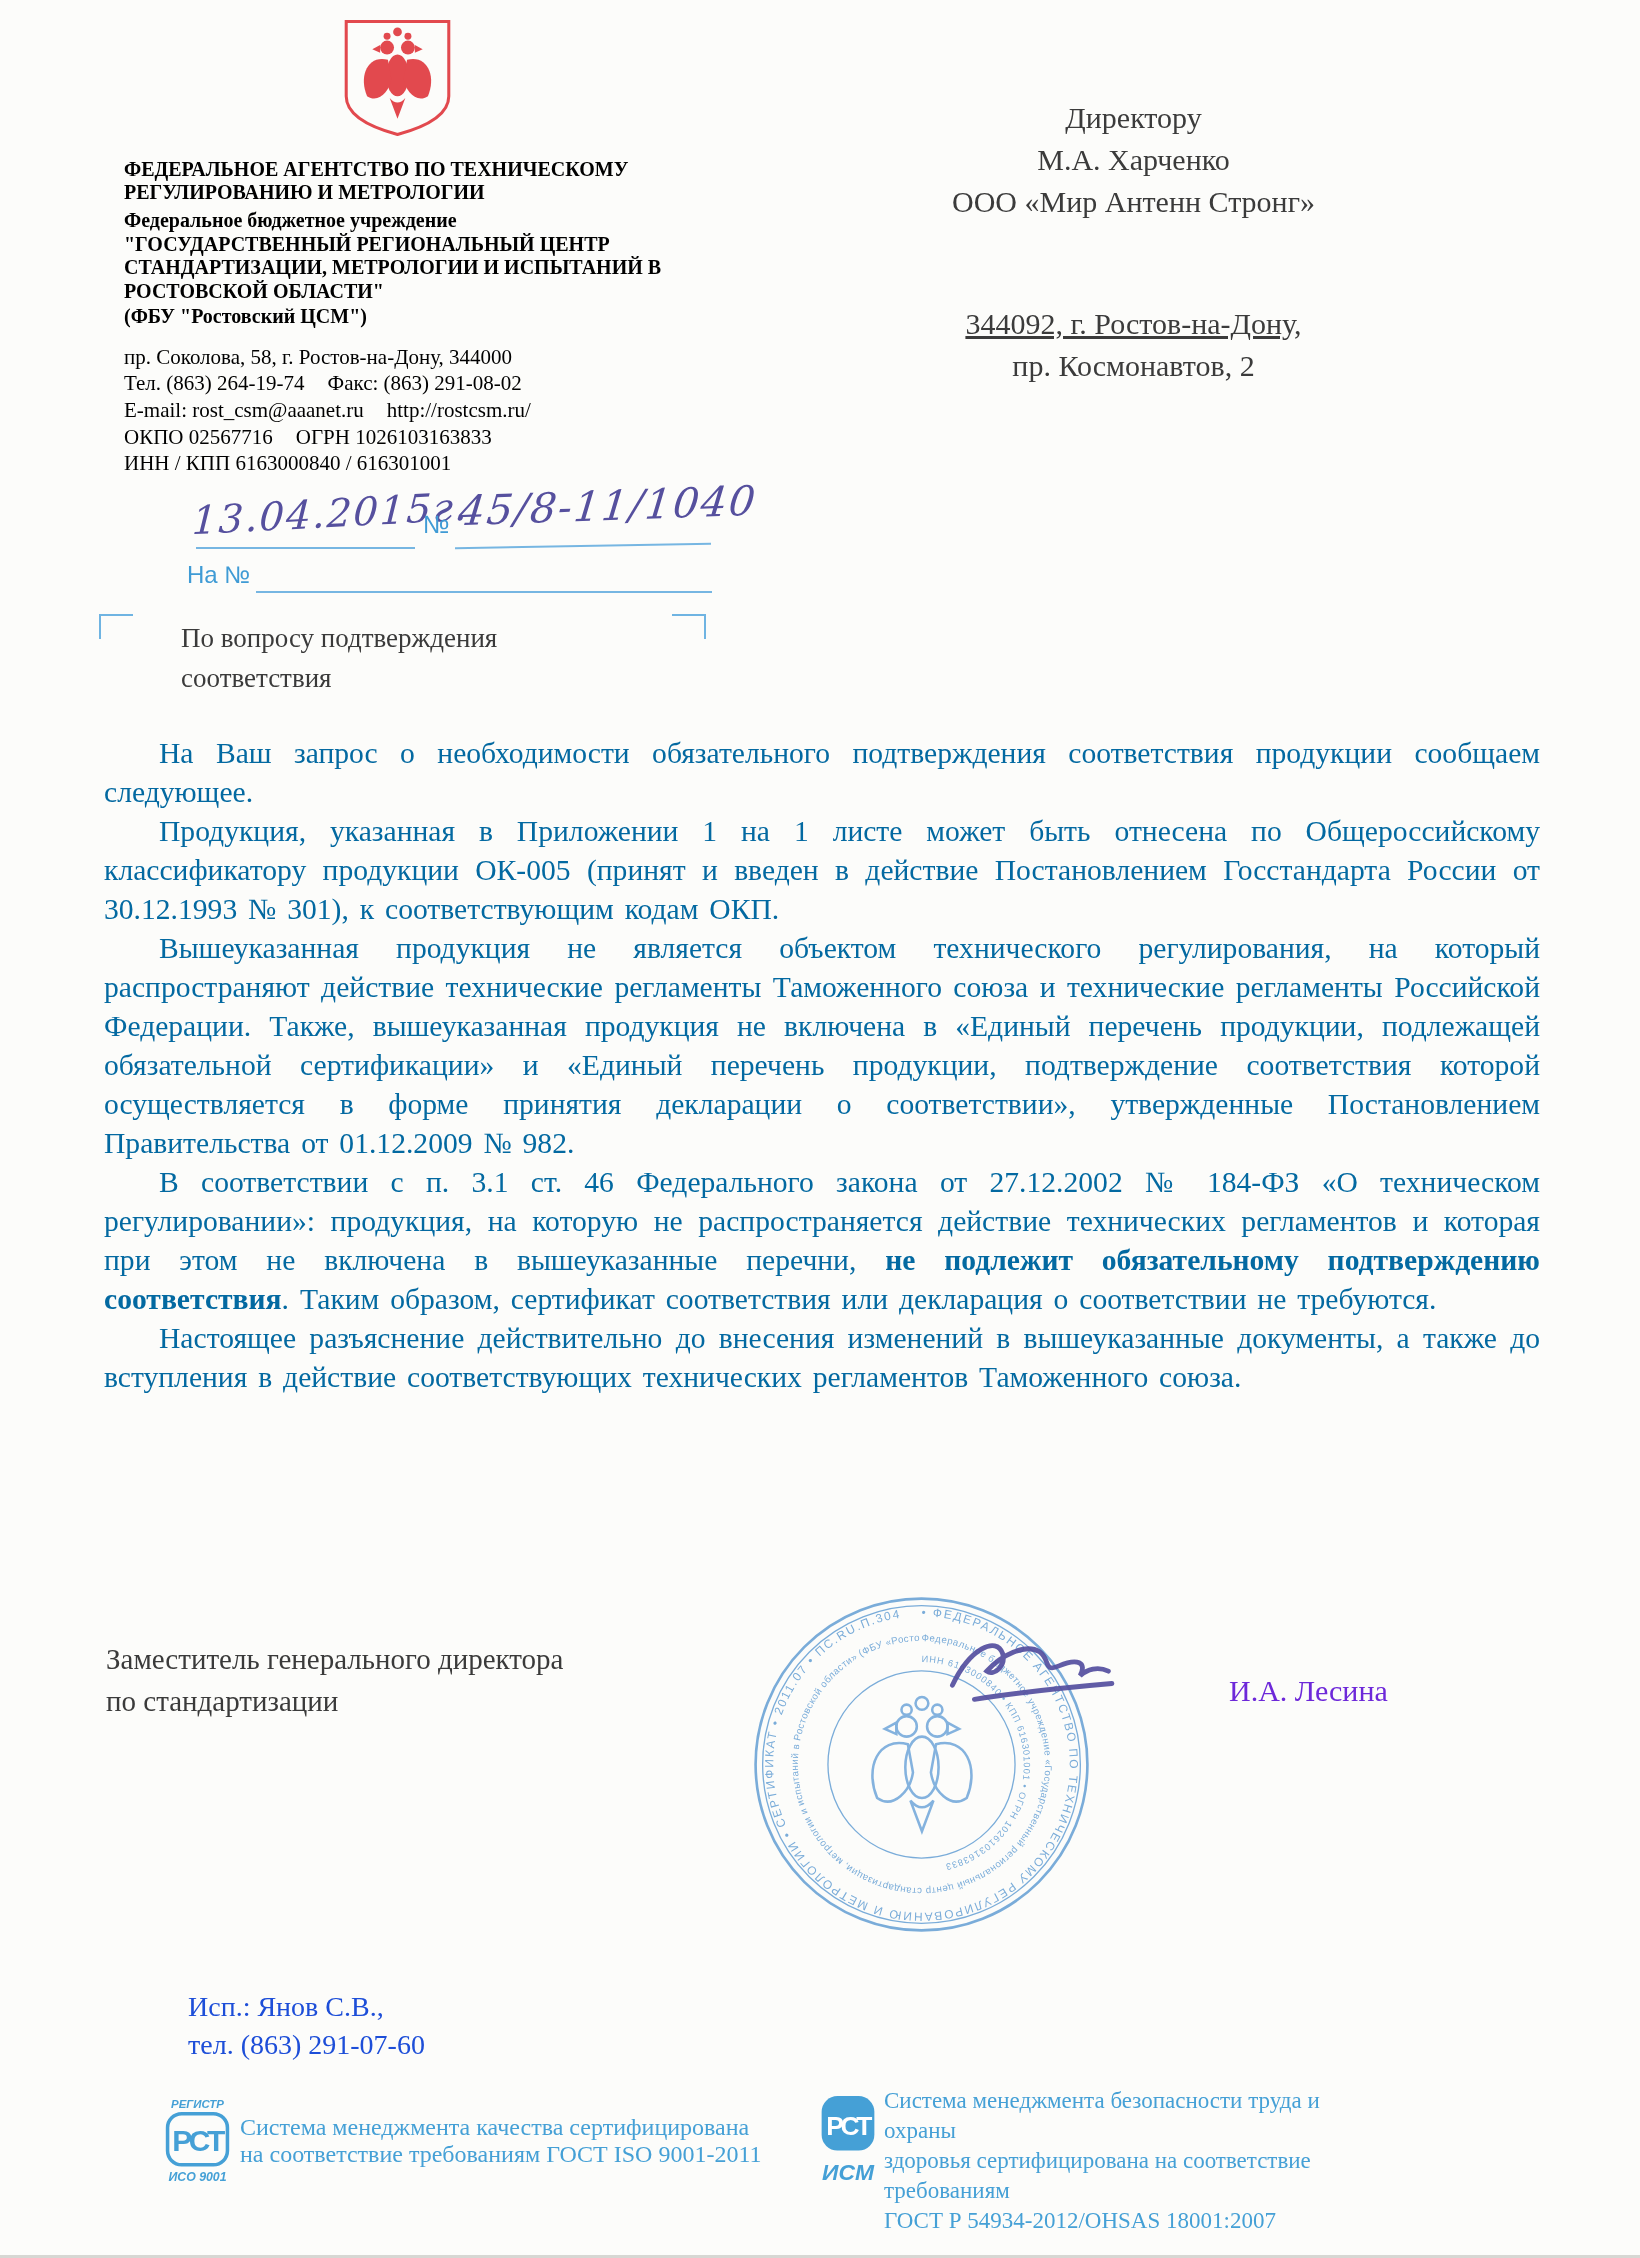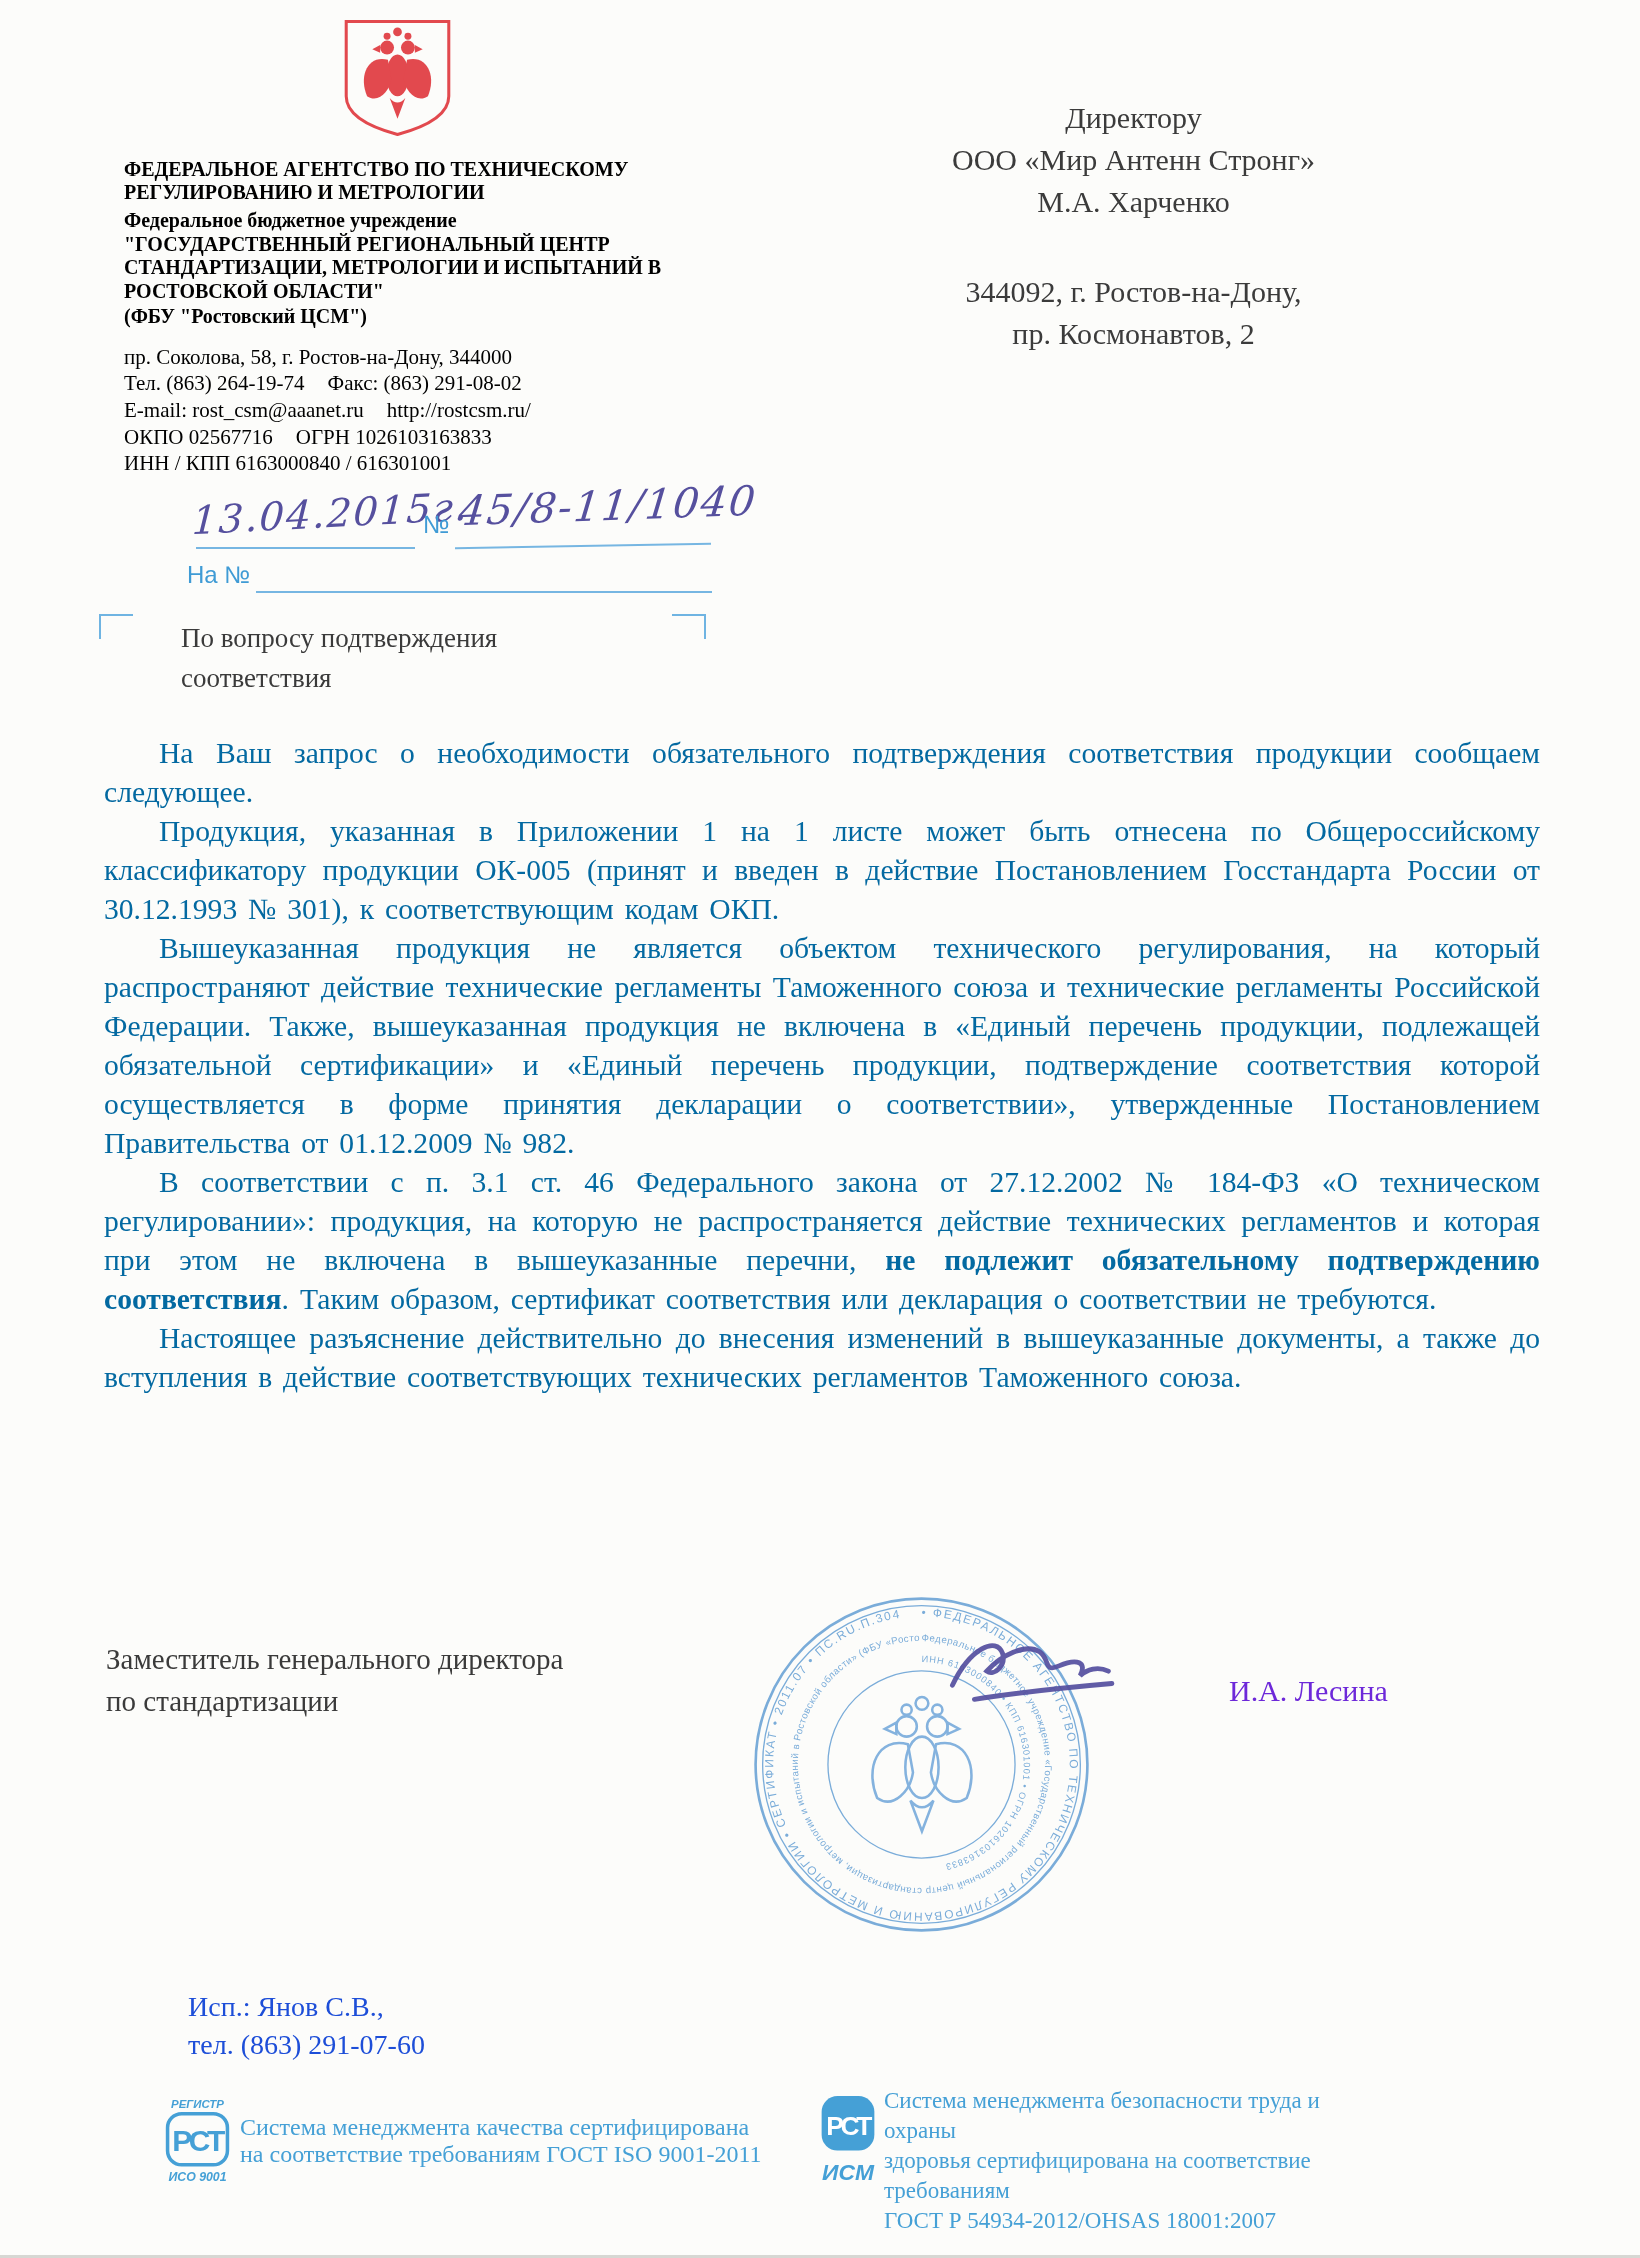--- a/index.html
+++ b/index.html
@@ -29,21 +29,21 @@
   .u-num{left:455px;top:545px;width:256px;transform:rotate(-1deg);}
   .num-sign{position:absolute;left:423px;top:510px;font-family:"Liberation Sans",sans-serif;
             font-size:25px;color:#3f9bd5;}
   .ref-label{position:absolute;left:187px;top:561px;font-family:"Liberation Sans",sans-serif;
              font-size:24px;color:#3f9bd5;}
   .u-ref{left:256px;top:591px;width:456px;}
 
   
   .recipient{position:absolute;left:926px;top:97px;width:415px;text-align:center;
              font-size:30px;line-height:42px;color:#3b3b3b;}
-  .recipient .addr{margin-top:48px;}
+  .recipient .addr{margin-top:80px;text-decoration:underline;}
 
   
   .subject{position:absolute;left:181px;top:618px;width:494px;font-size:27px;line-height:40px;color:#3a3a3a;}
   .corner{position:absolute;width:32px;height:23px;}
   .corner-l{left:99px;top:614px;border-top:2.6px solid #6fb4e2;border-left:2.6px solid #6fb4e2;}
   .corner-r{left:672px;top:614px;border-top:2.6px solid #6fb4e2;border-right:2.6px solid #6fb4e2;}
 
   
   .body-text{position:absolute;left:104px;top:734px;width:1436px;font-size:29.6px;line-height:39px;
              text-align:justify;color:#0369a1;word-spacing:3.5px;}
@@ -109,22 +109,22 @@
   <div class="hand hand-date">13.04.2015г.</div>
   <div class="u-line u-date"></div>
   <div class="num-sign">№</div>
   <div class="hand hand-num">45/8-11/1040</div>
   <div class="u-line u-num"></div>
   <div class="ref-label">На №</div>
   <div class="u-line u-ref"></div>
 
   <div class="recipient">
     <div>Директору</div>
+    <div>М.А. Харченко</div>
     <div>ООО «Мир Антенн Стронг»</div>
-    <div>М.А. Харченко</div>
     <div class="addr">344092, г. Ростов-на-Дону,</div>
     <div>пр. Космонавтов, 2</div>
   </div>
 
   <div class="corner corner-l"></div>
   <div class="corner corner-r"></div>
   <div class="subject">
     <div>По вопросу подтверждения</div>
     <div>соответствия</div>
   </div>

